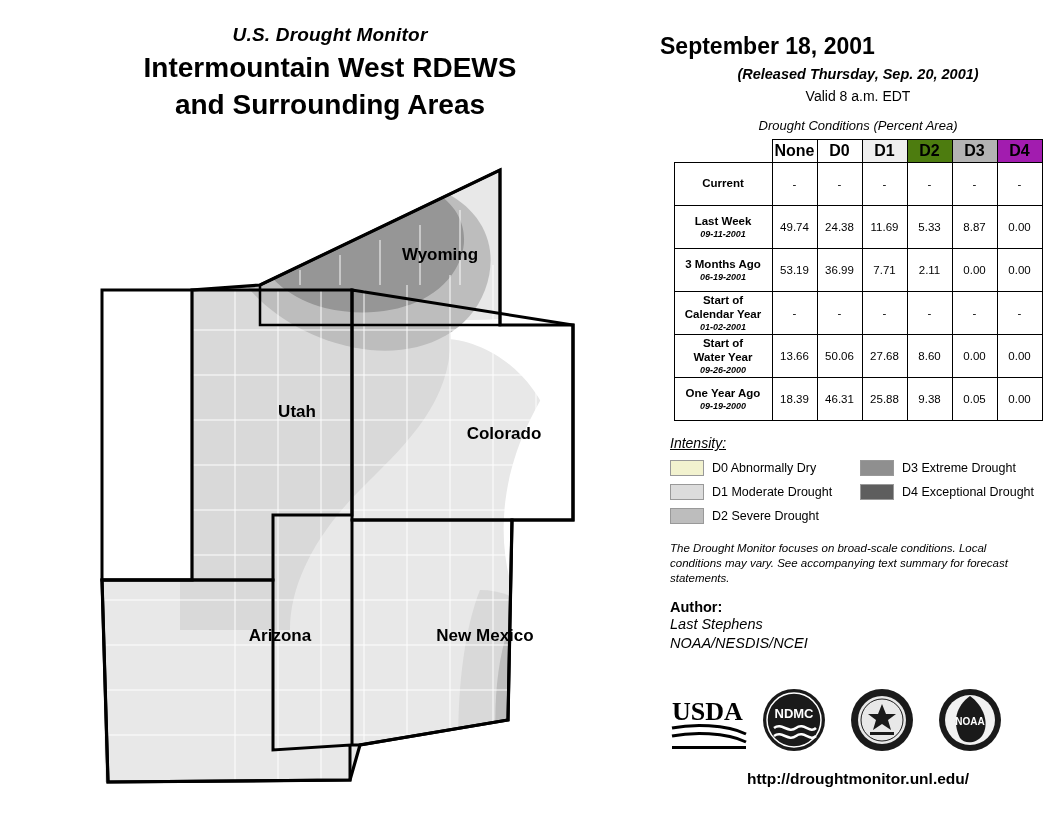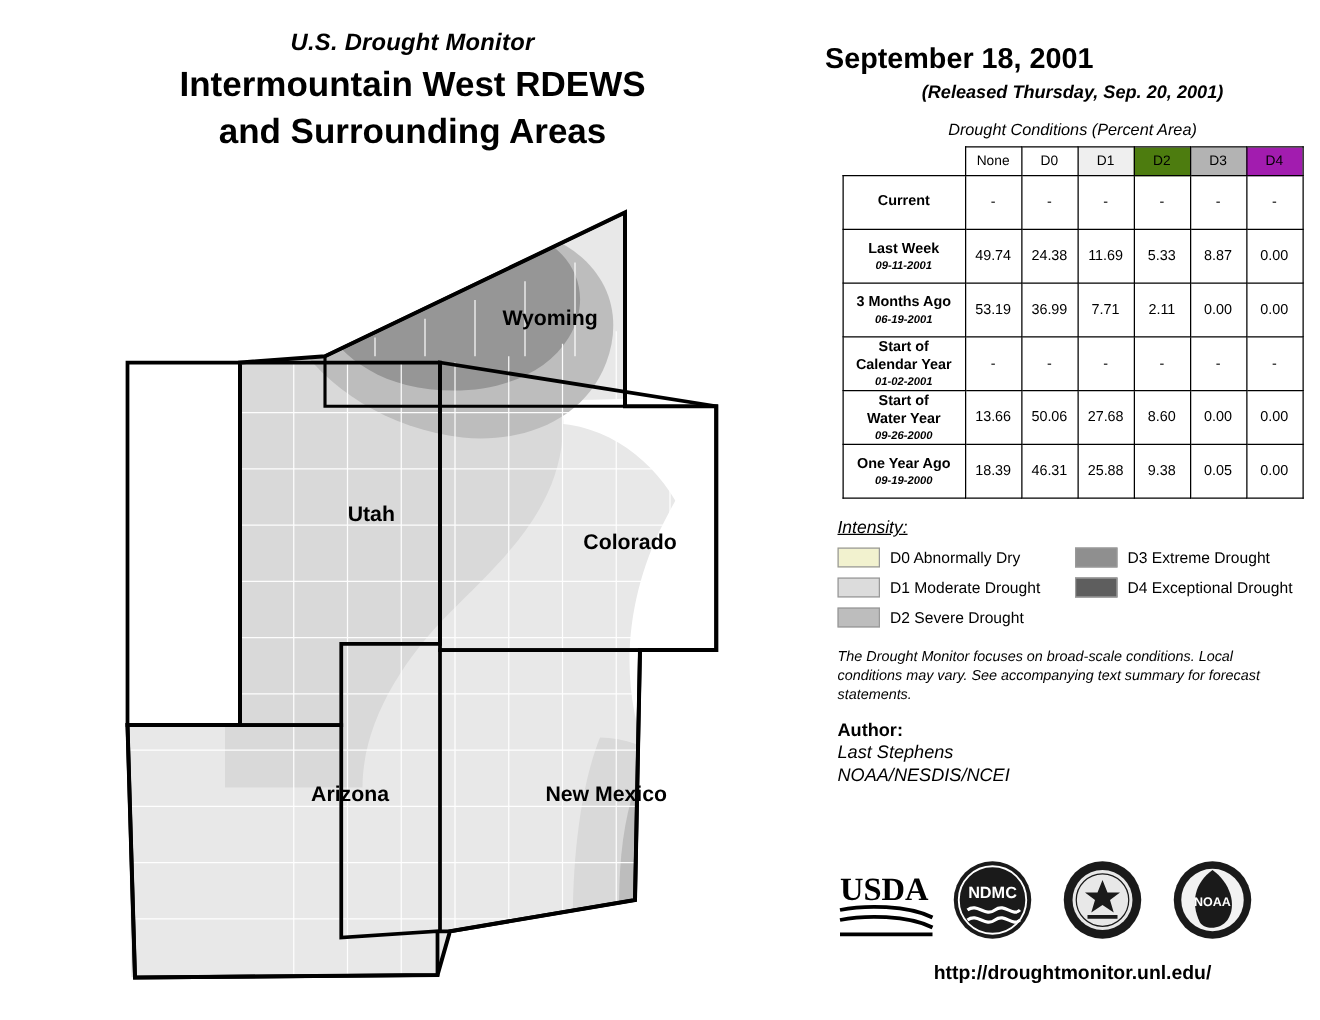--- a/index.html
+++ b/index.html
@@ -97,22 +97,22 @@
     font-size: 11.5px;
     text-align: center;
     padding: 0;
     height: 42px;
   }
   table#drought-table th.corner {
     border: none;
   }
   table#drought-table thead th {
     height: 22px;
-    font-weight: normal;
-    font-size: 11px;
+    font-weight: bold;
+    font-size: 16px;
   }
   th.hdr-none { background:#ffffff; }
   th.hdr-d0 { background:#ffffff; }
   th.hdr-d1 { background:#efefef; }
   th.hdr-d2 { background:#4d7c0f; }
   th.hdr-d3 { background:#b3b3b3; }
   th.hdr-d4 { background:#a21caf; }
   td.rowlabel {
     font-weight: bold;
     font-size: 12px;
@@ -290,20 +290,21 @@
       <text class="state-label" x="220" y="481" text-anchor="middle">Arizona</text>
       <text class="state-label" x="425" y="481" text-anchor="middle">New Mexico</text>
     </g>
   </svg>
 </div>
 
 <div id="right-panel">
 
   <div id="date-title">September 18, 2001</div>
   <div id="released">(Released Thursday, Sep. 20, 2001)</div>
+  <div id="valid">Valid 8 a.m. EDT</div>
 
   <div id="table-caption">Drought Conditions (Percent Area)</div>
 
   <table id="drought-table">
     <colgroup>
       <col class="c-label">
         <col class="c-val">
         <col class="c-val">
         <col class="c-val">
       <col class="c-val">

